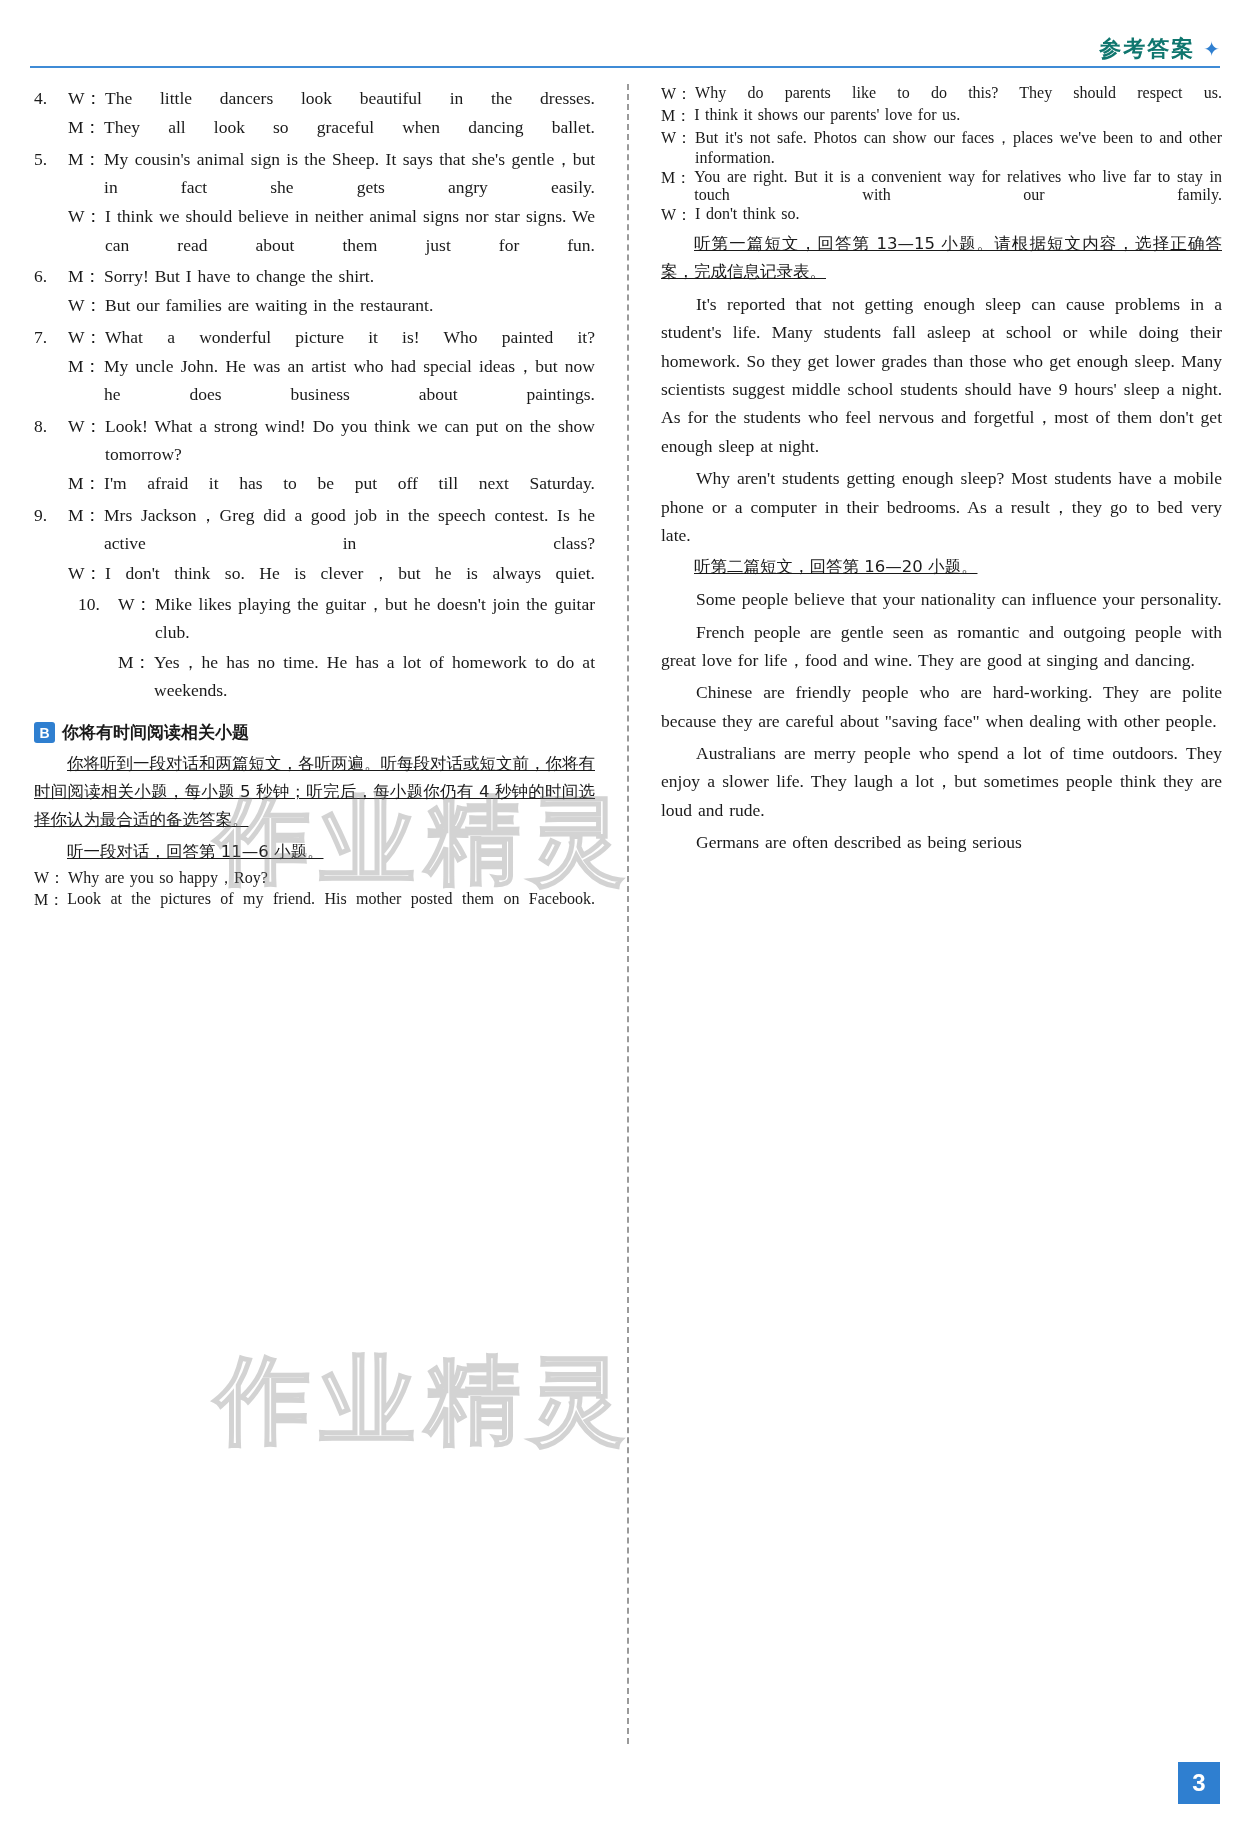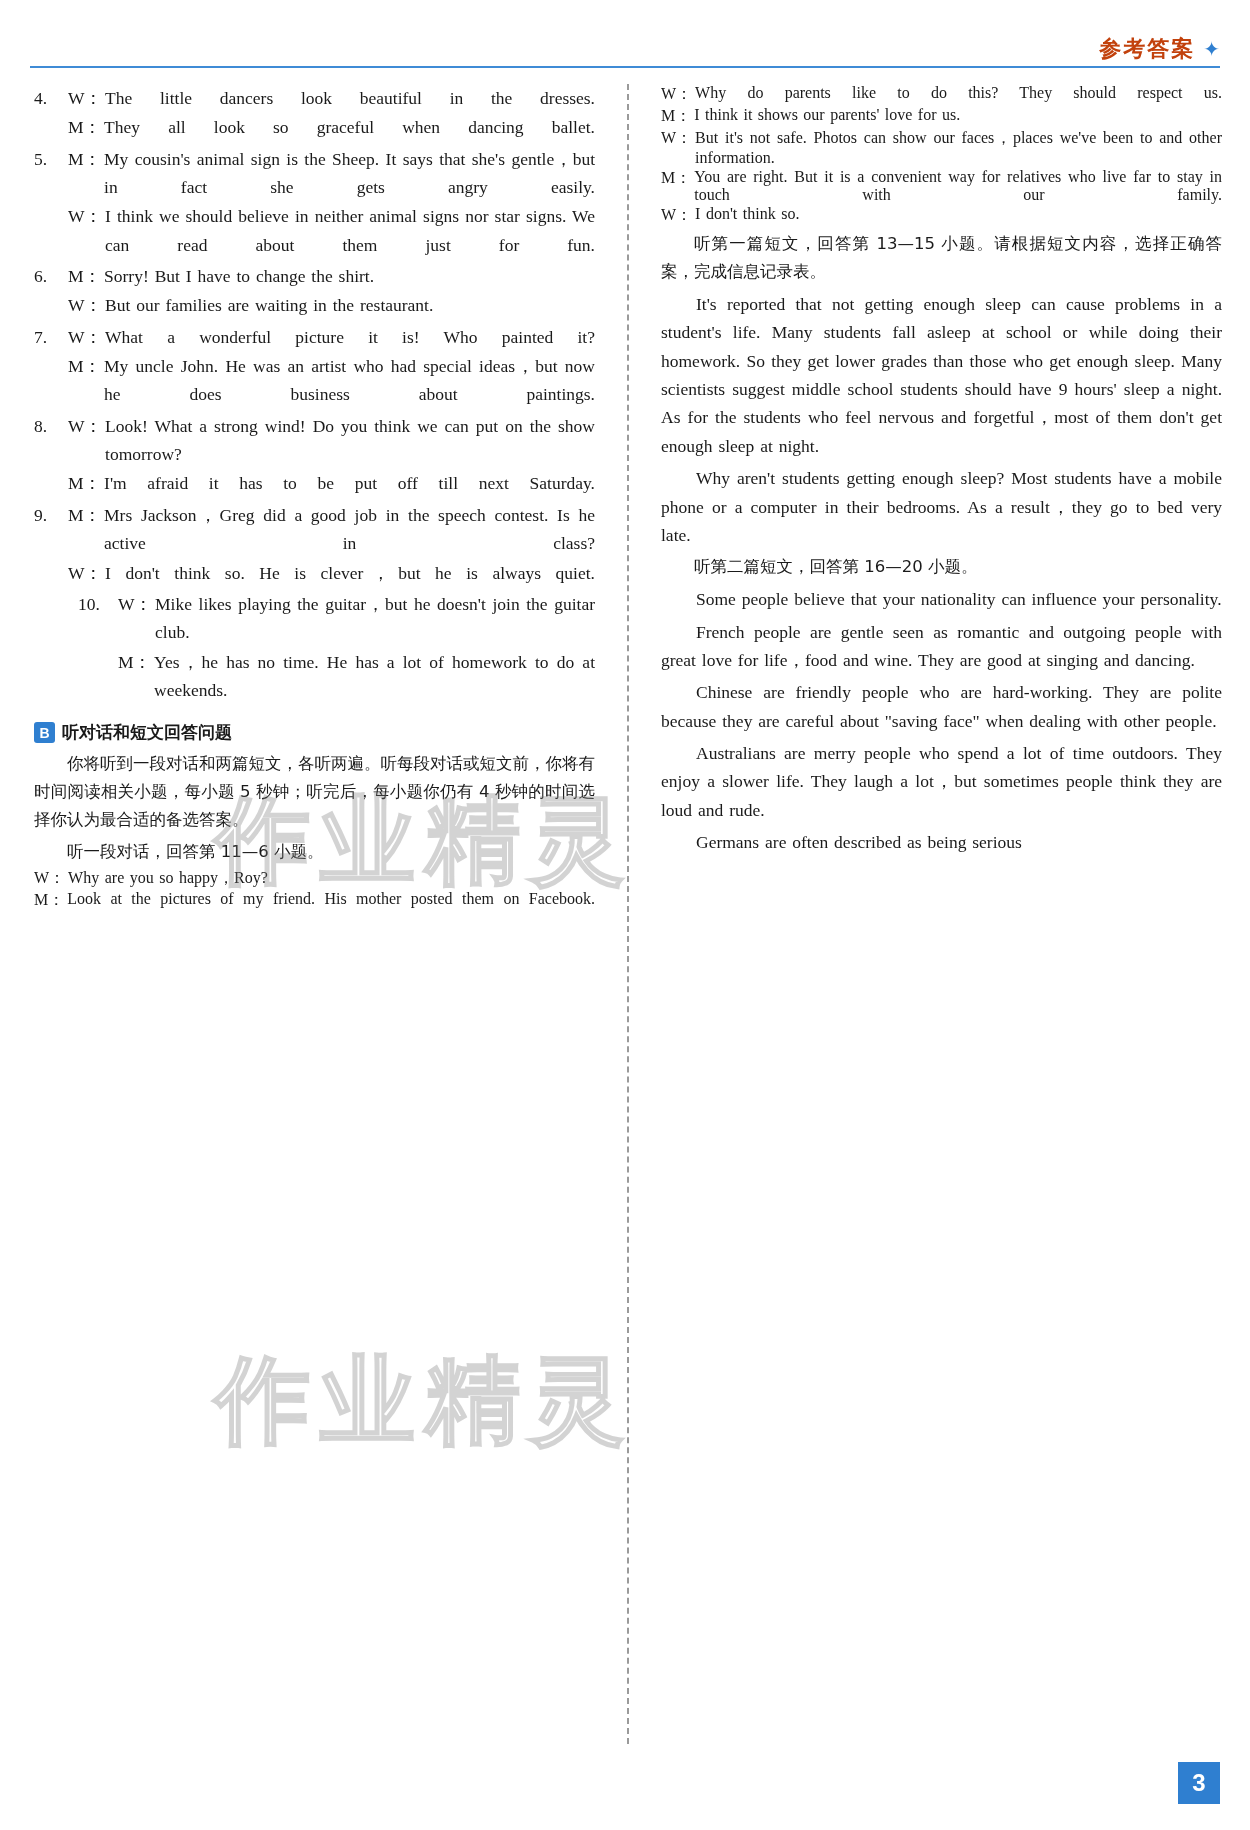--- a/index.html
+++ b/index.html
@@ -25,21 +25,21 @@
     top: 34px;
     right: 30px;
     display: flex;
     align-items: center;
     gap: 8px;
   }
   .header-title {
     font-family: "Liberation Sans", sans-serif;
     font-size: 22px;
     font-weight: bold;
-    color: #c2410c;
+    color: #0f766e;
     letter-spacing: 2px;
   }
   .header-star {
     color: #2f7fd0;
     font-size: 20px;
     line-height: 1;
   }
   .header-rule {
     position: absolute;
     top: 66px;
@@ -116,21 +116,21 @@
   }
   .para.indent { text-indent: 2em; }
   .cn {
     font-family: "DejaVu Sans", sans-serif;
     font-size: 16.5px;
     line-height: 1.7;
     text-align: justify;
     text-align-last: left;
     margin: 4px 0 2px 0;
   }
-  .cn.indent { text-indent: 2em; }
+  .cn.indent { text-indent: 2em; text-decoration: underline; }
 
   
   .section-head {
     display: flex;
     align-items: center;
     gap: 7px;
     margin: 16px 0 6px 0;
   }
   .badge {
     width: 21px;
@@ -293,21 +293,21 @@
           </div>
           <div class="turn">
             <span class="spk">M：</span>
             <span class="utt just-all">Yes，he has no time. He has a lot of homework to do at weekends.</span>
           </div>
         </div>
       </div>
 
       <div class="section-head">
         <span class="badge">B</span>
-        <span class="section-title">听对话和短文回答问题</span>
+        <span class="section-title">你将有时间阅读相关小题</span>
       </div>
 
       <div class="cn indent">你将听到一段对话和两篇短文，各听两遍。听每段对话或短文前，你将有时间阅读相关小题，每小题 5 秒钟；听完后，每小题你仍有 4 秒钟的时间选择你认为最合适的备选答案。</div>
 
       <div class="cn indent">听一段对话，回答第 11—6 小题。</div>
 
       <div class="turn">
         <span class="spk">W：</span>
         <span class="utt">Why are you so happy，Roy?</span>
       </div>

